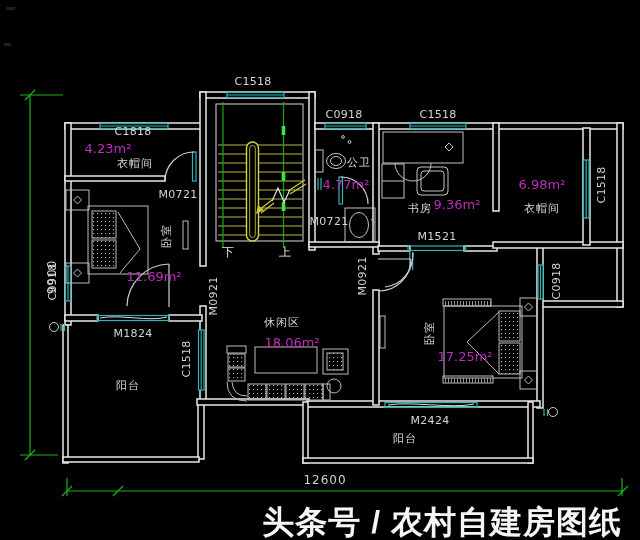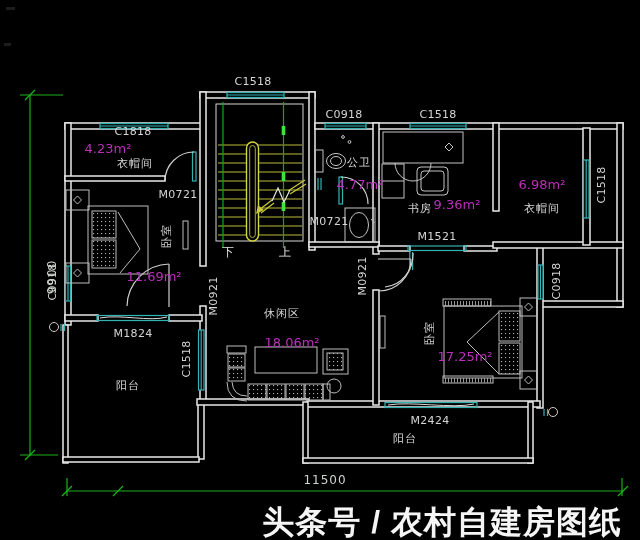--- a/index.html
+++ b/index.html
@@ -273,33 +273,33 @@
   <span class="lbl code rot" style="left:362px;top:276px">M0921</span>
   <span class="lbl code" style="left:437px;top:236px">M1521</span>
   <span class="lbl code" style="left:133px;top:333px">M1824</span>
   <span class="lbl code" style="left:430px;top:420px">M2424</span>
 
   <span class="lbl room" style="left:135px;top:163px">衣帽间</span>
   <span class="lbl room rot" style="left:166px;top:236px">卧室</span>
   <span class="lbl room" style="left:359px;top:162px">公卫</span>
   <span class="lbl room" style="left:420px;top:208px">书房</span>
   <span class="lbl room" style="left:542px;top:208px">衣帽间</span>
-  <span class="lbl room" style="left:282px;top:313px">休闲区</span>
+  <span class="lbl room" style="left:282px;top:322px">休闲区</span>
   <span class="lbl room rot" style="left:429px;top:333px">卧室</span>
   <span class="lbl room" style="left:128px;top:385px">阳台</span>
   <span class="lbl room" style="left:405px;top:438px">阳台</span>
 
   <span class="lbl area" style="left:108px;top:148px">4.23m²</span>
   <span class="lbl area" style="left:154px;top:276px">11.69m²</span>
-  <span class="lbl area" style="left:360px;top:184px">4.77m²</span>
+  <span class="lbl area" style="left:346px;top:184px">4.77m²</span>
   <span class="lbl area" style="left:457px;top:204px">9.36m²</span>
   <span class="lbl area" style="left:542px;top:184px">6.98m²</span>
   <span class="lbl area" style="left:292px;top:342px">18.06m²</span>
   <span class="lbl area" style="left:465px;top:356px">17.25m²</span>
 
   <span class="lbl stairlbl" style="left:228px;top:252px">下</span>
   <span class="lbl stairlbl" style="left:285px;top:252px">上</span>
 
   <span class="lbl dim rot" style="left:52px;top:277px">9900</span>
-  <span class="lbl dim" style="left:325px;top:480px">11500</span>
+  <span class="lbl dim" style="left:325px;top:480px">12600</span>
 
   <div class="banner">头条号 / 农村自建房图纸</div>
 </div>
 
 </body></html>

